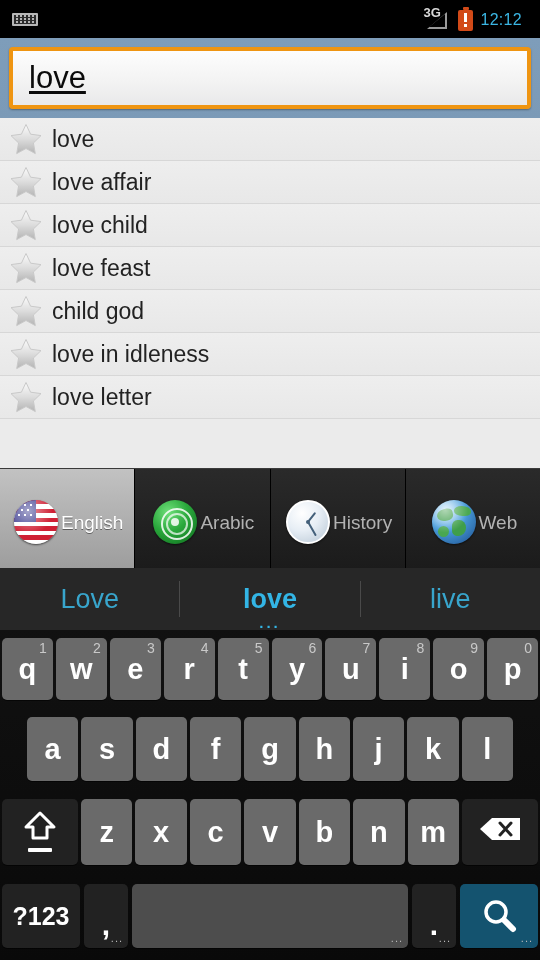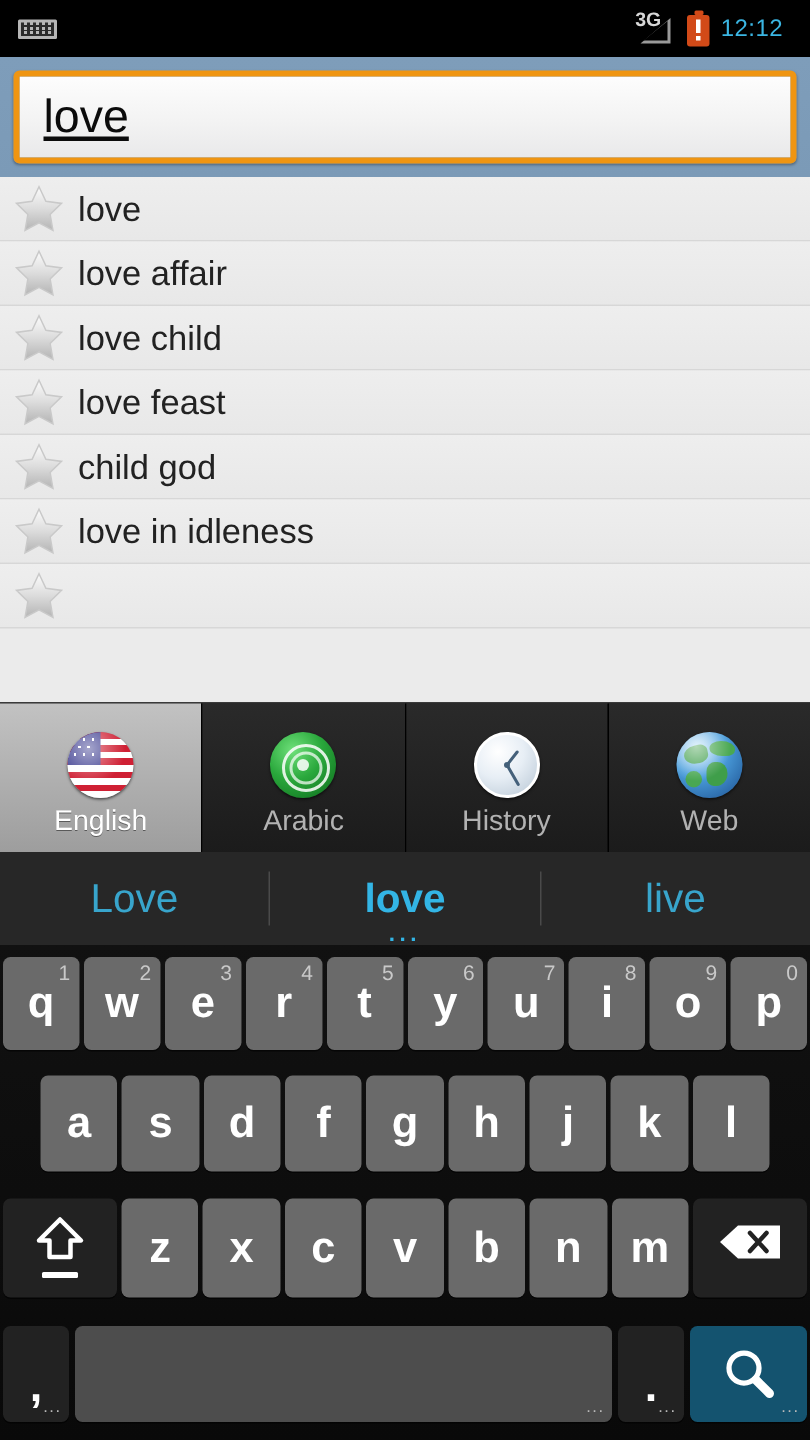--- a/index.html
+++ b/index.html
@@ -37,21 +37,21 @@
   
   .list{position:absolute;left:0;top:118px;width:540px;height:350px;background:#ebebeb;overflow:hidden;}
   .row{height:43px;box-sizing:border-box;display:flex;align-items:center;border-bottom:1px solid #d7d7d7;
        background:linear-gradient(to bottom,#eeeeee 0%,#e8e8e8 100%);}
   .star{width:52px;display:flex;justify-content:center;align-items:center;flex:0 0 52px;}
   .star svg{display:block;}
   .row-label{font-size:23px;color:#222;line-height:25px;}
 
   
   .tabbar{position:absolute;left:0;top:468px;width:540px;height:100px;background:#1d1d1d;display:flex;border-top:1px solid #3a3a3a;}
-  .tab{flex:1 1 0;position:relative;display:flex;flex-direction:column;align-items:center;justify-content:center;
+  .tab{flex:1 1 0;position:relative;display:flex;flex-direction:row;align-items:center;justify-content:center;
        background:linear-gradient(to bottom,#2a2a2a,#1b1b1b);border-right:1px solid #000;box-sizing:border-box;padding-top:6px;}
   .tab:last-child{border-right:none;}
   .tab.selected{background:linear-gradient(to bottom,#c2c2c2,#9d9d9d);}
   .tab-icon{width:50px;height:50px;display:flex;align-items:center;justify-content:center;}
   .tab-label{font-size:19px;color:#b2b2b2;margin-top:2px;line-height:22px;}
   .tab.selected .tab-label{color:#ffffff;text-shadow:0 1px 0 rgba(0,0,0,.45);}
 
   
   .flag{width:44px;height:44px;border-radius:50%;overflow:hidden;position:relative;box-shadow:0 1px 2px rgba(0,0,0,.6);
         background:repeating-linear-gradient(to bottom,#cf2034 0 4.4px,#ffffff 4.4px 8.8px);}
@@ -215,20 +215,21 @@
           </svg>
       </span>
       <span class="row-label">love in idleness</span>
     </div>
     <div class="row">
       <span class="star">
         <svg width="34" height="33" viewBox="0 0 34 33">
             <path d="M17 1.5 21.6 11.2 32 12.6 24.4 20 26.3 30.6 17 25.5 7.7 30.6 9.6 20 2 12.6 12.4 11.2Z" fill="url(#sg)" stroke="#c9c9c9" stroke-width="1"></path>
           </svg>
       </span>
+      <span class="row-label">love letter</span>
     </div>
   </div>
 
   <div class="tabbar">
     <div class="tab selected">
       <span class="tab-icon">
         <span class="flag">
             <span class="canton"></span>
             <span class="gloss"></span>
           </span>
@@ -389,20 +390,23 @@
         <span>
           <svg width="46" height="30" viewBox="0 0 46 30">
               <path d="M15 4 H43 V26 H15 L3 15 Z" fill="#ffffff"></path>
               <path d="M23 9 L34 21 M34 9 L23 21" stroke="#222222" stroke-width="3" stroke-linecap="round"></path>
             </svg>
         </span>
       </div>
     </div>
 
     <div class="kb-row r4">
+      <div class="key dark k123">
+          <span>?123</span>
+        </div>
       <div class="key kcomma">
         <span>,</span>
         <span class="dots">...</span>
       </div>
       <div class="key kspace">
         <span></span>
         <span class="dots">...</span>
       </div>
       <div class="key kperiod">
         <span>.</span>

